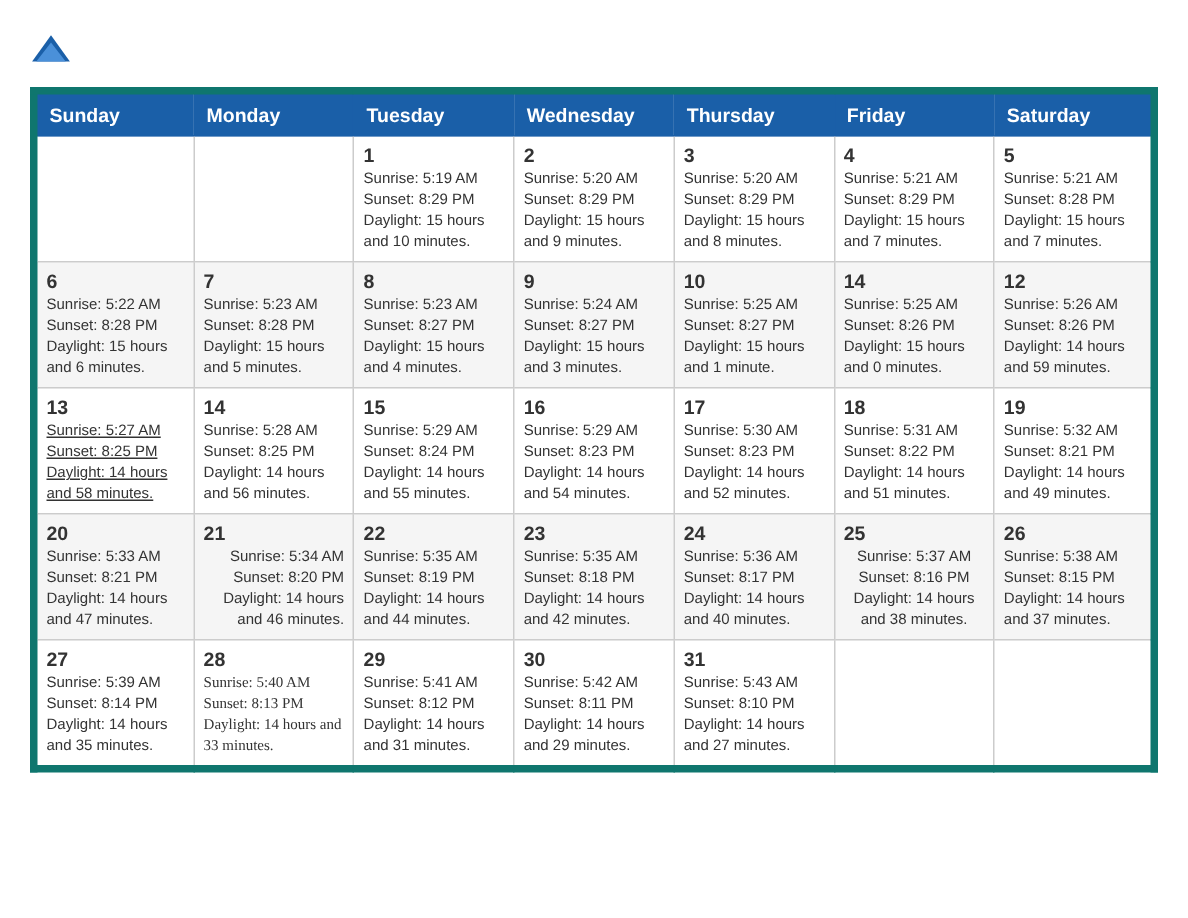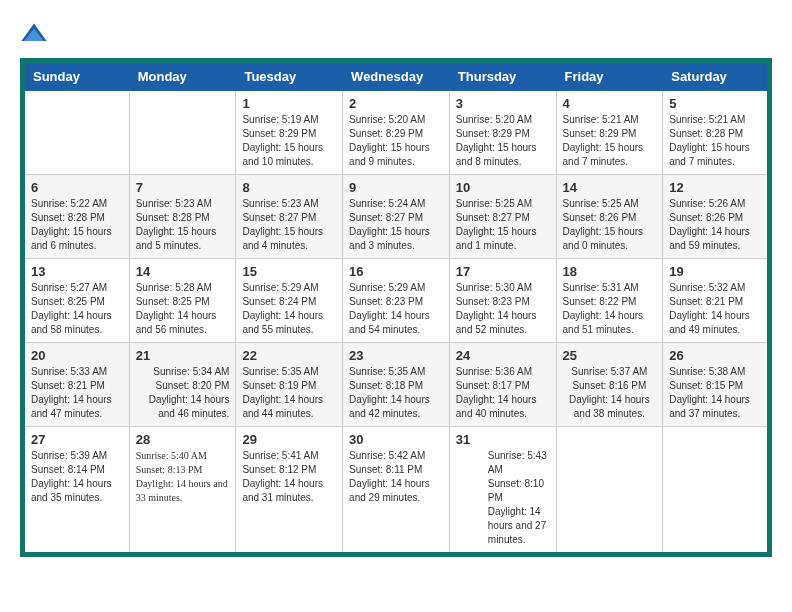--- a/index.html
+++ b/index.html
@@ -206,21 +206,21 @@
         <td>
           <span class="day-number">12</span>
           <div class="day-info" style="white-space: pre-line;">Sunrise: 5:26 AM
 Sunset: 8:26 PM
 Daylight: 14 hours and 59 minutes.</div>
         </td>
       </tr>
       <tr>
         <td>
           <span class="day-number">13</span>
-          <div class="day-info" style="white-space: pre-line;">Sunrise: 5:27 AM
+          <div class="day-info" style="white-space: pre-line; text-decoration: underline;">Sunrise: 5:27 AM
 Sunset: 8:25 PM
 Daylight: 14 hours and 58 minutes.</div>
         </td>
         <td>
           <span class="day-number">14</span>
           <div class="day-info" style="white-space: pre-line;">Sunrise: 5:28 AM
 Sunset: 8:25 PM
 Daylight: 14 hours and 56 minutes.</div>
         </td>
         <td>
@@ -318,21 +318,21 @@
 Daylight: 14 hours and 31 minutes.</div>
         </td>
         <td>
           <span class="day-number">30</span>
           <div class="day-info" style="white-space: pre-line;">Sunrise: 5:42 AM
 Sunset: 8:11 PM
 Daylight: 14 hours and 29 minutes.</div>
         </td>
         <td>
           <span class="day-number">31</span>
-          <div class="day-info" style="white-space: pre-line; margin-left: 32px;">Sunrise: 5:43 AM
+          <div class="day-info" style="white-space: pre-line;">Sunrise: 5:43 AM
 Sunset: 8:10 PM
 Daylight: 14 hours and 27 minutes.</div>
         </td>
         <td class="empty-cell"></td>
         <td class="empty-cell"></td>
       </tr>
     </tbody>
 </table>
 
 </body></html>

